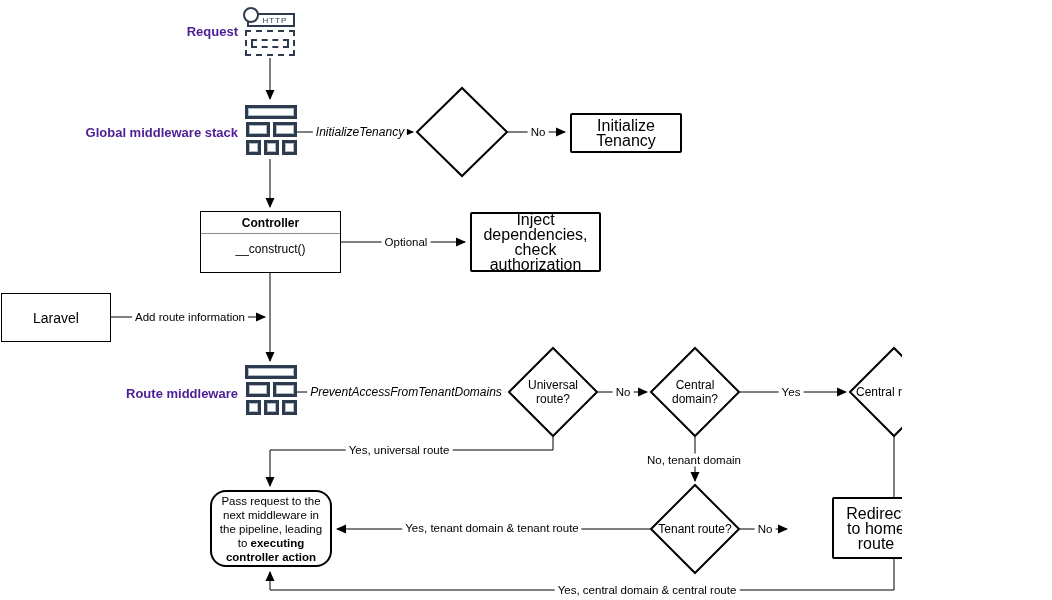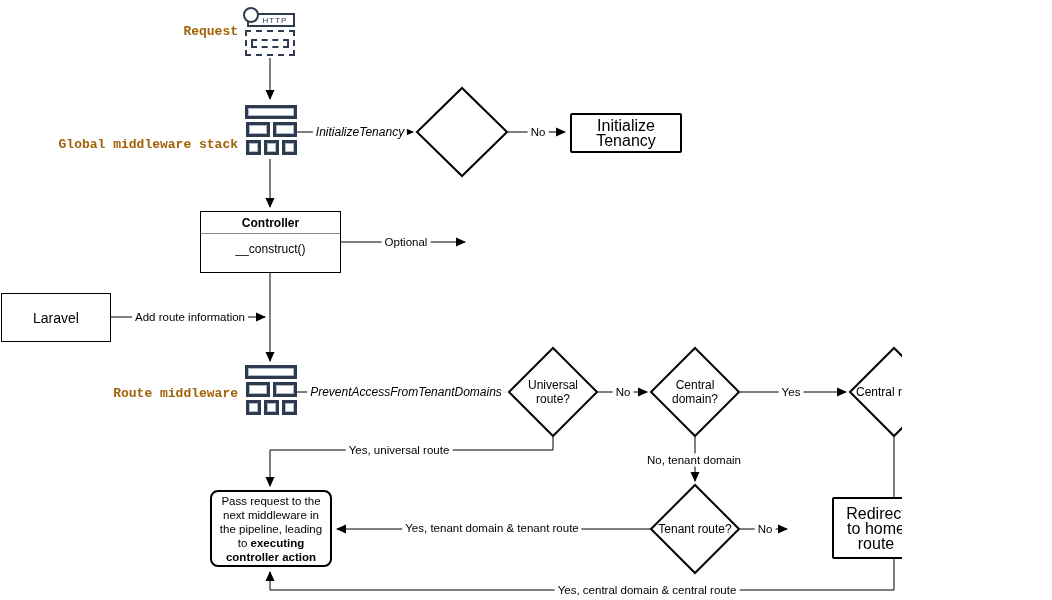--- a/index.html
+++ b/index.html
@@ -5,35 +5,35 @@
   html,body { margin:0; padding:0; background:#ffffff; }
   #canvas {
     position:relative; width:902px; height:600px; background:#ffffff;
     font-family:"Liberation Sans", sans-serif; color:#000; overflow:hidden;
   }
   svg.layer { position:absolute; left:0; top:0; width:1052px; height:600px; }
 
   
   .side-label {
     position:absolute; width:200px; text-align:right;
-    font-weight:bold; font-size:13px; color:#a16207; line-height:15px;font-family:Liberation Mono, monospace;
+    font-weight:bold; font-size:13px; color:#4c1d95; line-height:15px;
   }
 
   
   .box {
     position:absolute; background:#fff; border:1px solid #000;
     display:flex; align-items:center; justify-content:center;
     font-size:14px; text-align:center; box-sizing:border-box;
   }
   .rbox {
     position:absolute; background:#fff; border:2px solid #000; border-radius:2px;
     display:flex; align-items:center; justify-content:center;
     font-size:16px; text-align:center; box-sizing:border-box; line-height:15px;
   }
-  .rbox.big { border-radius:8px; font-size:11.5px; line-height:14px; padding:2px 4px; }
+  .rbox.big { border-radius:16px; font-size:11.5px; line-height:14px; padding:2px 4px; }
 
   
   .uml { position:absolute; background:#fff; border:1px solid #000; box-sizing:border-box; }
   .uml .uml-head {
     font-weight:bold; font-size:12px; text-align:center;
     padding:4px 0 3px 0; border-bottom:1px solid #8a8a8a;
   }
   .uml .uml-body { font-size:12px; text-align:center; padding:8px 0; }
 
   
@@ -137,30 +137,31 @@
     <div class="row">
         <div class="cell w-half"></div>
         <div class="cell w-half"></div>
       </div>
     <div class="row">
         <div class="cell w-third"></div>
         <div class="cell w-third"></div>
         <div class="cell w-third"></div>
       </div>
   </div>
-  <div class="side-label" style="left:38px; top:137px;">Global middleware stack</div>
+  <div class="side-label" style="left:38px; top:125px;">Global middleware stack</div>
 
 
   <div class="rbox" style="left:570px; top:113px; width:112px; height:40px;">Initialize Tenancy</div>
 
   <div class="uml" style="left:200px; top:211px; width:141px; height:62px;">
     <div class="uml-head">Controller</div>
     <div class="uml-body">__construct()</div>
   </div>
 
+  <div class="rbox" style="left:470px; top:212px; width:131px; height:60px; padding:0 8px;">Inject dependencies, check authorization</div>
 
   <div class="box" style="left:1px; top:293px; width:110px; height:49px;">Laravel</div>
 
   <div class="stack" style="left:245px; top:365px;">
     <div class="row">
         <div class="cell w-full"></div>
       </div>
     <div class="row">
         <div class="cell w-half"></div>
         <div class="cell w-half"></div>

